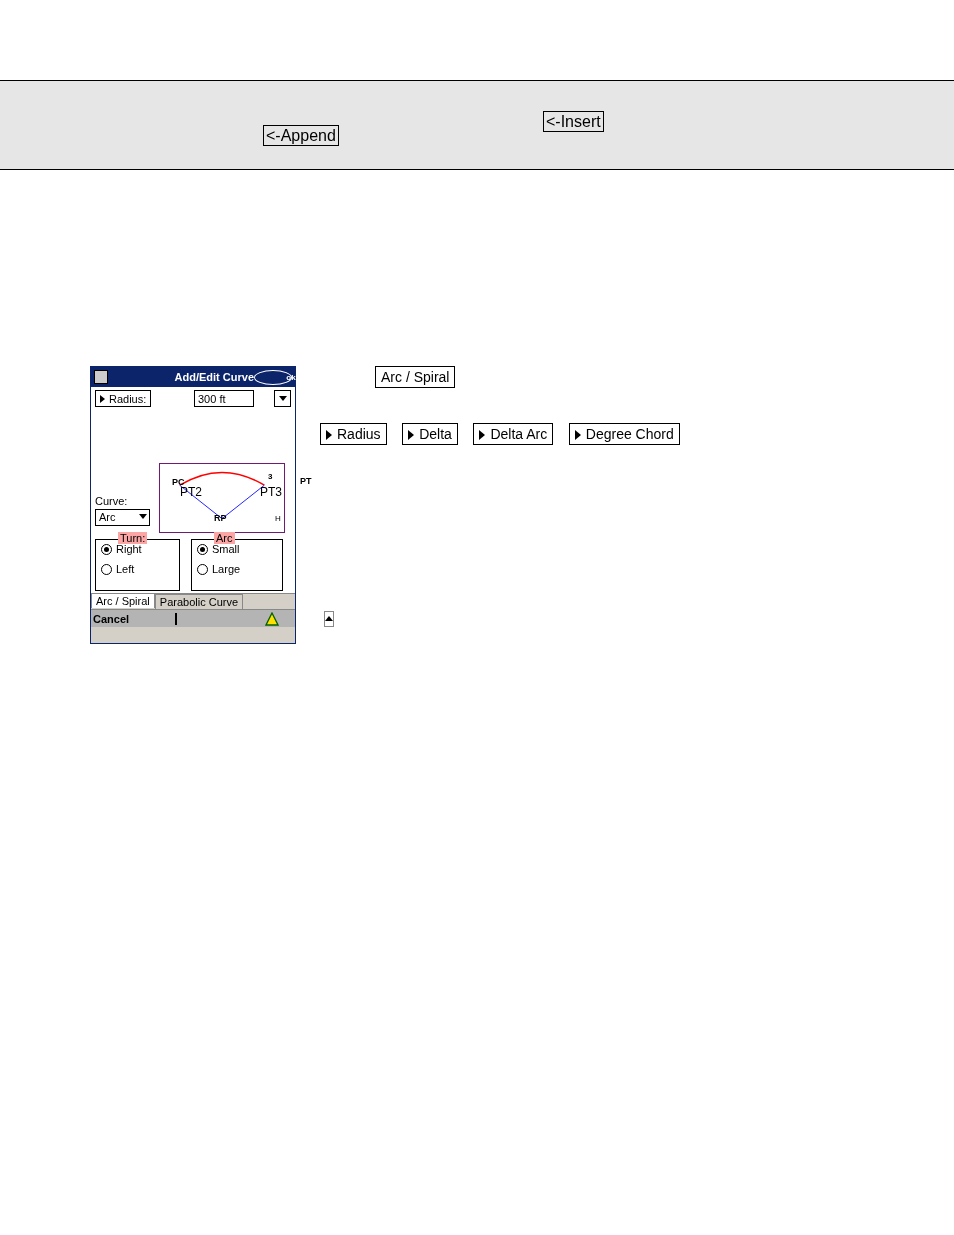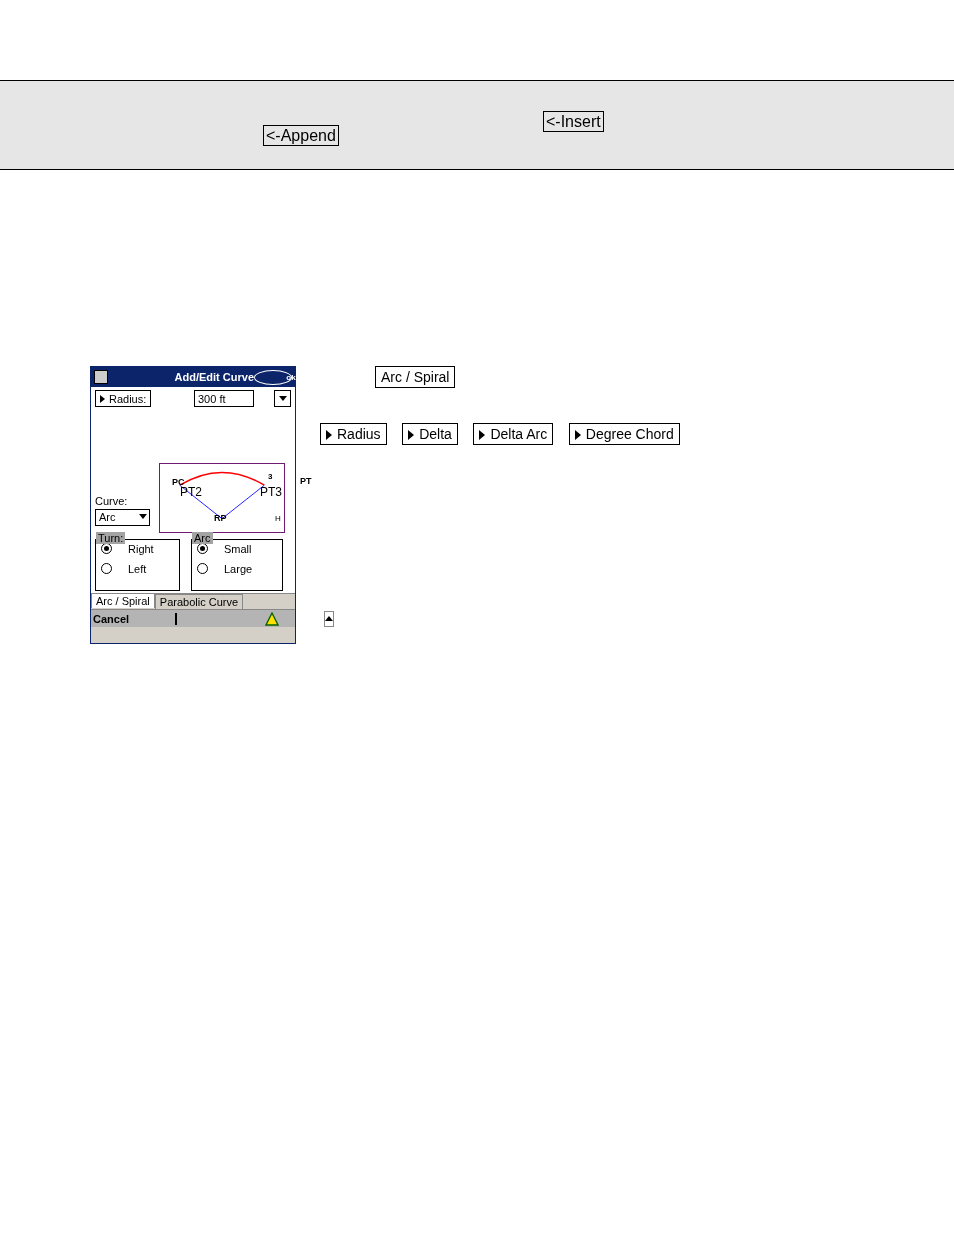--- a/index.html
+++ b/index.html
@@ -194,28 +194,28 @@
 }
 
 
 .group {
     position: absolute;
     border: 1px solid #000;
 }
 .group .legend-text {
     position: absolute;
     top: -8px;
-    left: 0;
-    background: #a3a3a3;
+    left: 22px;
+    background: #fca5a5;
     padding: 0 2px;
 }
 .radio {
     display: flex;
-    align-items: flex-start;
-    gap: 16px;
+    align-items: center;
+    gap: 4px;
     margin: 3px 5px;
 }
 .radio .dot {
     width: 11px;
     height: 11px;
     border: 1px solid #000;
     border-radius: 50%;
     display: inline-flex;
     align-items: center;
     justify-content: center;

